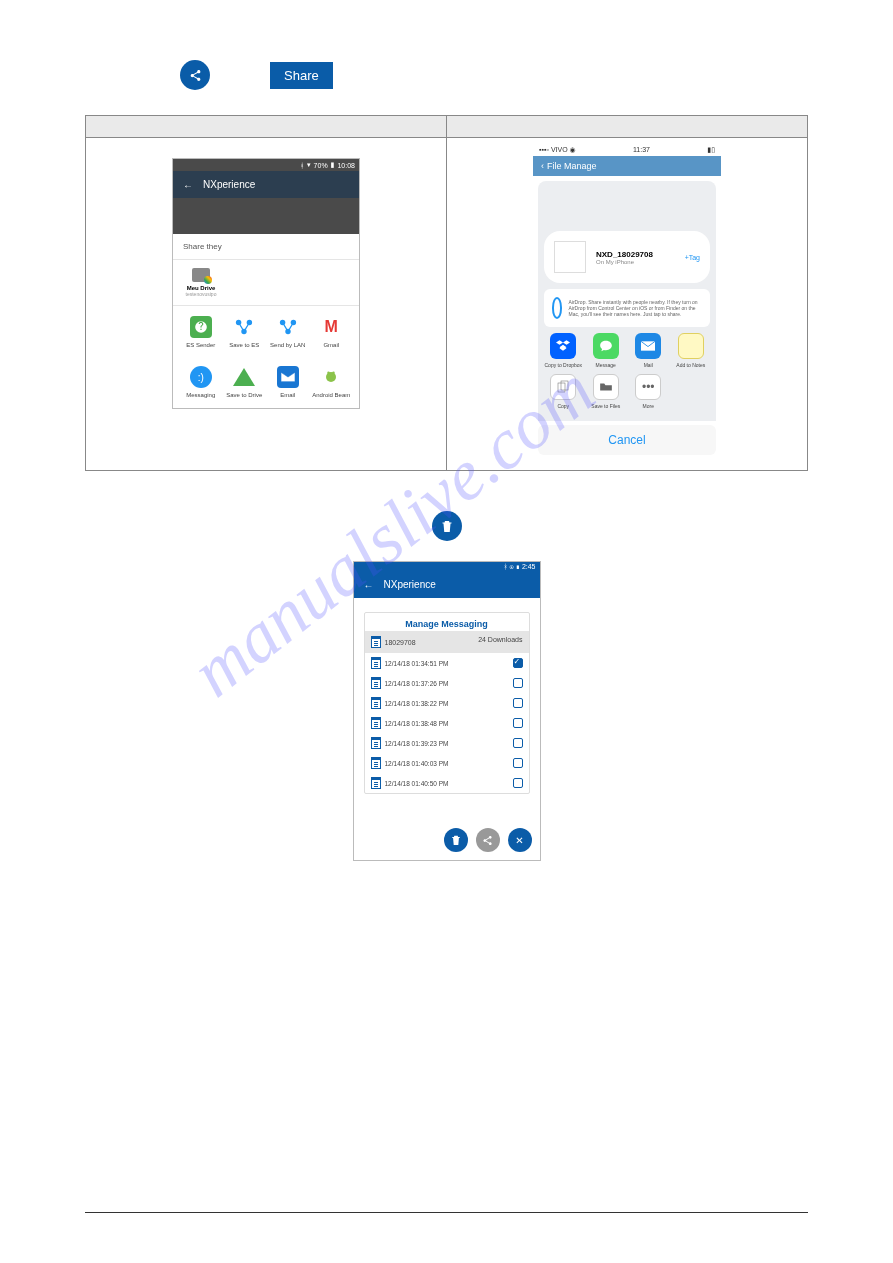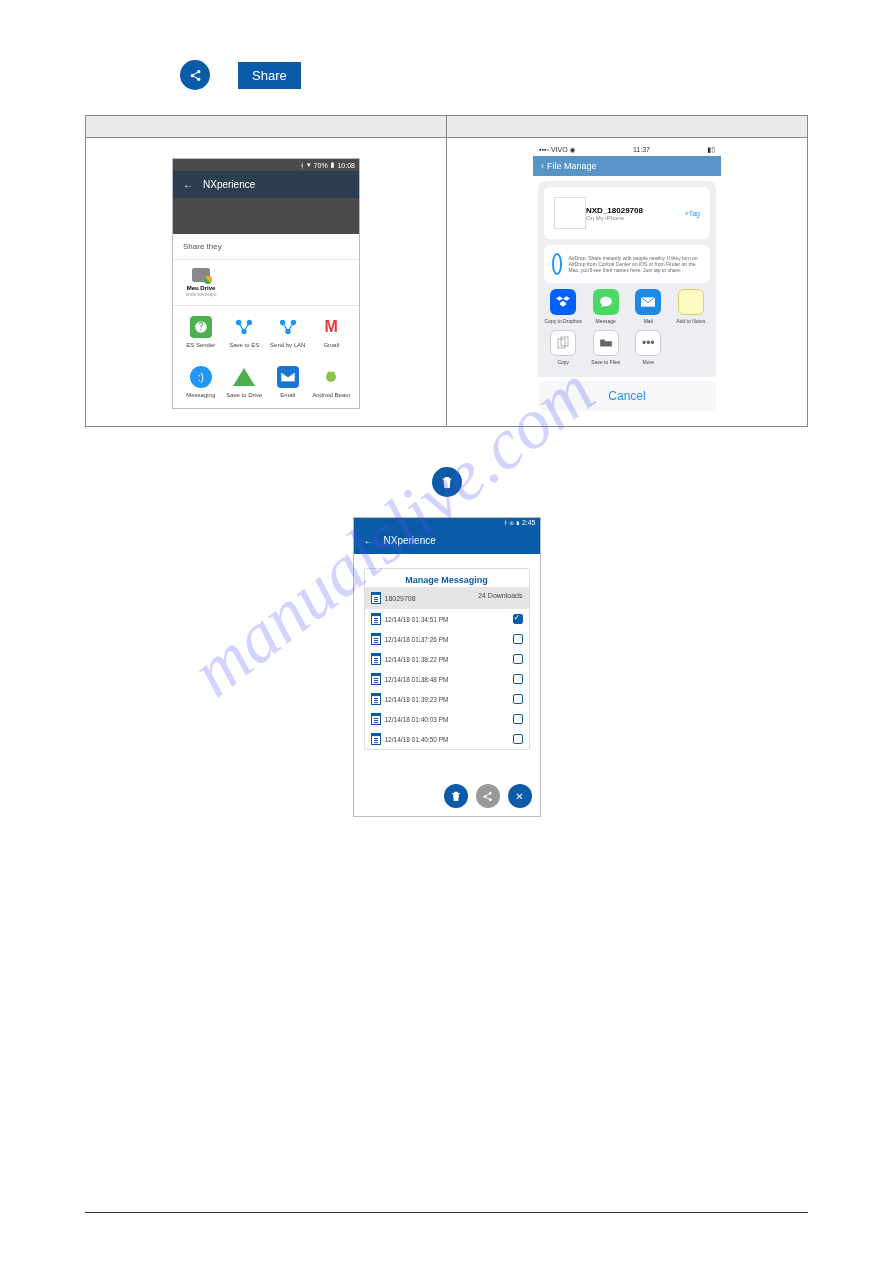--- a/index.html
+++ b/index.html
@@ -9,21 +9,21 @@
     font-family: Arial, sans-serif;
     background: #fff;
     position: relative;
   }
   .page-container {
     padding: 60px 85px 40px 85px;
   }
   .button-row {
     display: flex;
     align-items: center;
-    gap: 28px;
+    gap: 60px;
     margin-bottom: 25px;
     padding-left: 95px;
   }
   .circle-btn {
     width: 30px; height: 30px;
     border-radius: 50%;
     background: #0a5ca8;
     display: flex;
     align-items: center;
     justify-content: center;
@@ -146,23 +146,24 @@
     color:#fff; padding:5px 8px;
     font-size:9px; display:flex; align-items:center; gap:3px;
   }
   .ios-sheet {
     background:#eceef1;
     padding: 6px;
     margin: 5px 5px 0 5px;
     border-radius: 8px 8px 0 0;
   }
   .ios-file-card {
-    background:#fff; border-radius:6px;
-    padding:10px; display:flex; align-items:center; 
+    background:#fff; border-radius:16px;
+    padding:10px; display:flex; align-items:center; gap:10px;
     margin-bottom:6px;
+    margin-top:44px;
   }
   .file-thumb { width:32px; height:32px; border:1px solid #ddd; }
   .airdrop-card {
     background:#fff; border-radius:6px;
     padding:8px; display:flex; gap:6px; align-items:center;
     margin-bottom:6px; font-size:5px; color:#666;
   }
   .airdrop-ico {
     width:22px; height:22px; border-radius:50%;
     border:2px solid #2196f3;

